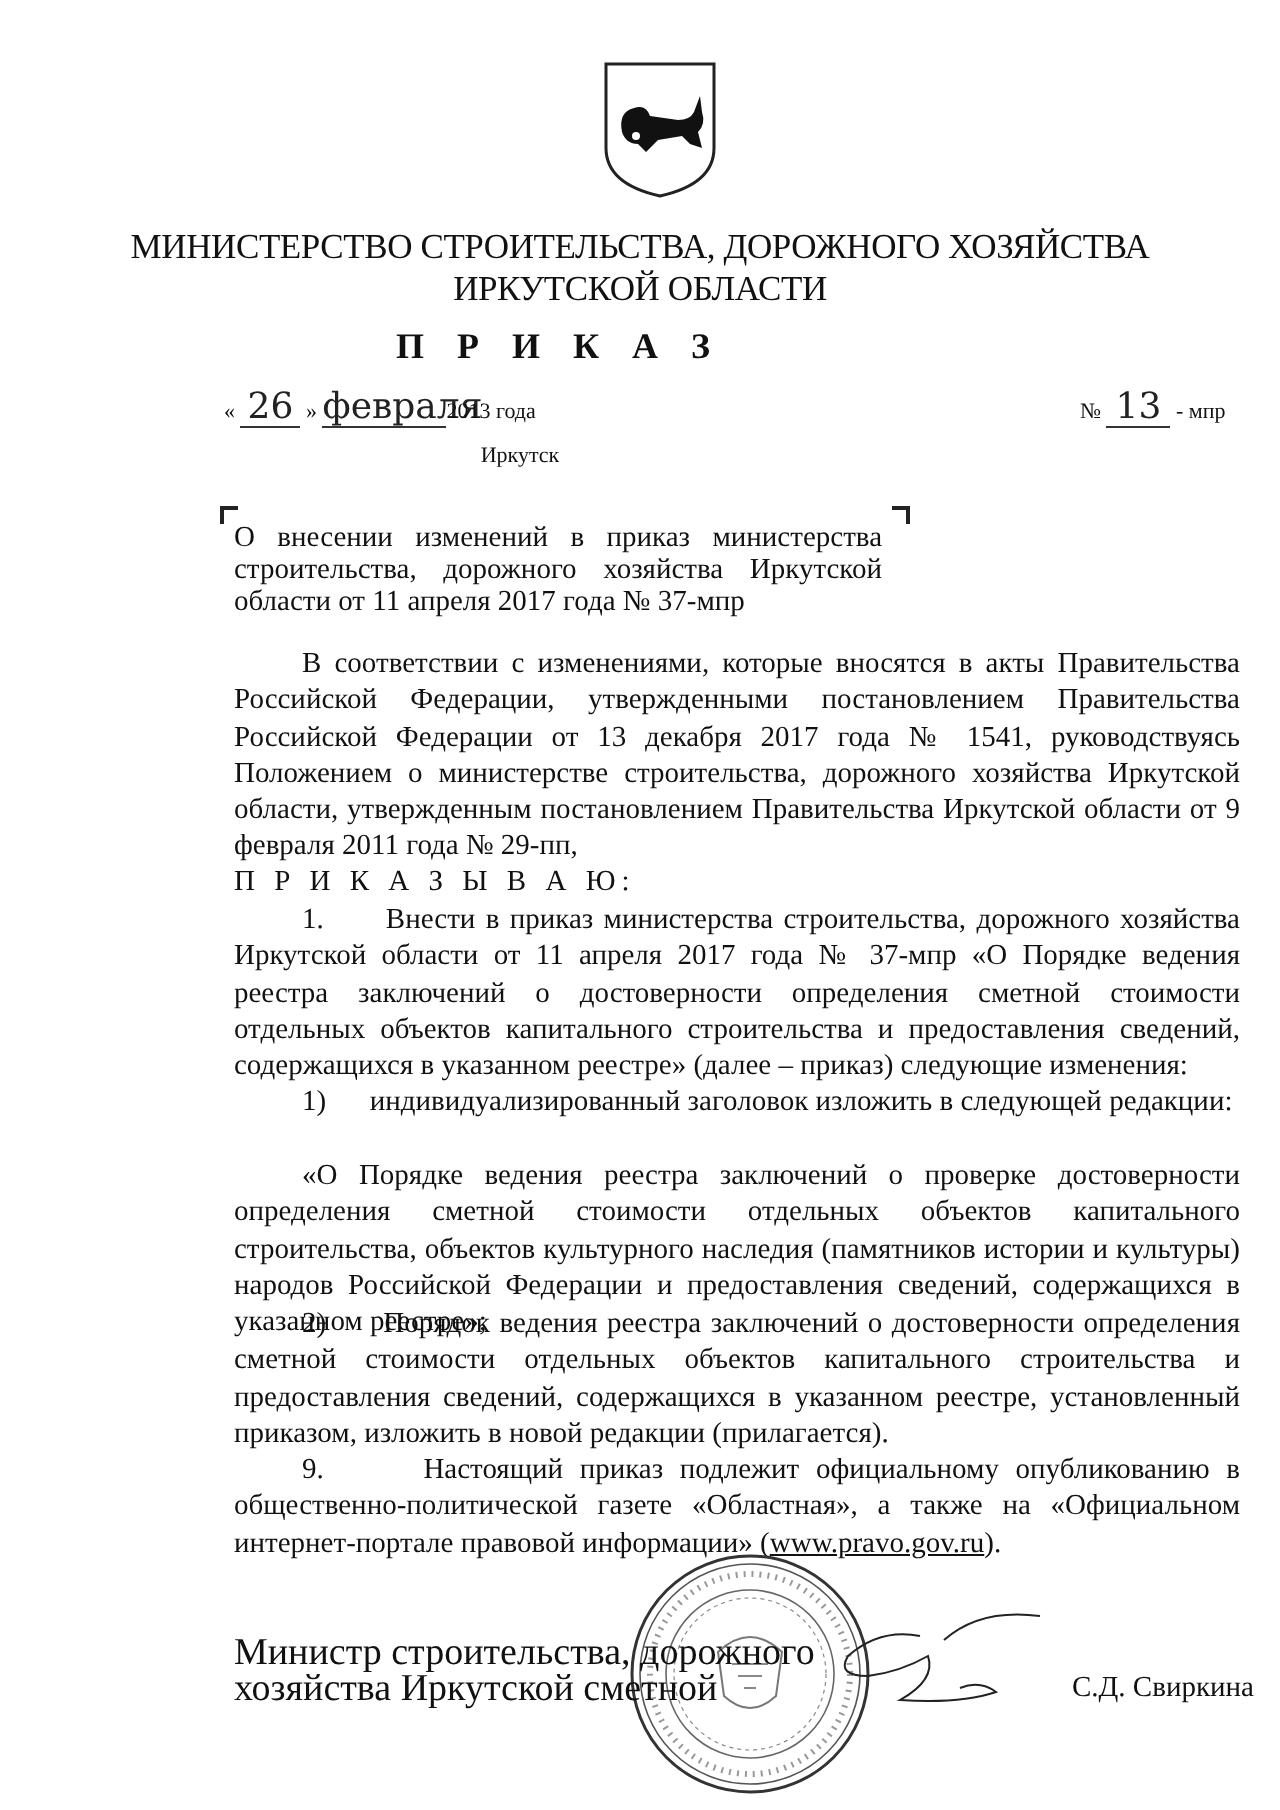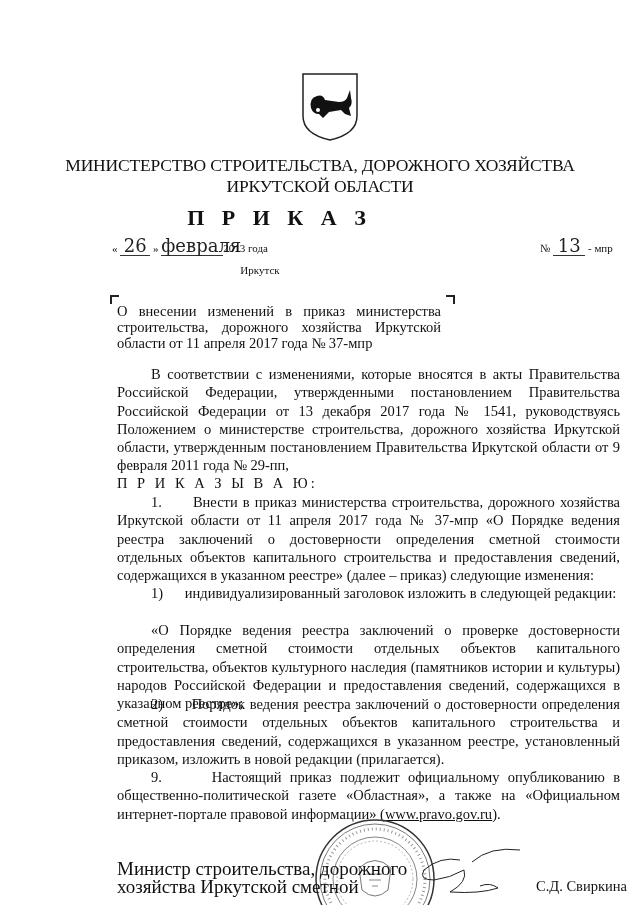--- a/index.html
+++ b/index.html
@@ -1,25 +1,25 @@
 <!DOCTYPE html>
 <html><head>
   <meta charset="utf-8">
   <style>
     html, body { margin: 0; padding: 0; background: #ffffff; }
     body {
       width: 640px; height: 905px; position: relative; overflow: hidden;
       font-family: "Liberation Serif", "DejaVu Serif", serif; color: #111;
     }
-    .abs { position: absolute; margin-top: 42px; }
+    .abs { position: absolute; }
     #emblem { left: 301px; top: 30px; width: 58px; height: 70px; }
     .ministry { left: 0; width: 640px; text-align: center; font-size: 17.5px; letter-spacing: -0.2px; }
     #ministry-line1 { top: 113px; }
     #ministry-line2 { top: 134px; }
-    #doc-type { left: 0; top: 163px; width: 559px; text-align: center; font-size: 22px; font-weight: bold; letter-spacing: 6px; }
+    #doc-type { left: 0; top: 163px; width: 559px; text-align: center; font-size: 18px; font-weight: bold; letter-spacing: 6px; }
     #date-line { left: 112px; top: 195px; font-size: 11px; white-space: nowrap; }
     .hand { font-family: "DejaVu Serif", serif; font-size: 18px; color: #222; }
     .uline { display: inline-block; border-bottom: 1px solid #333; text-align: center; line-height: 18px; }
     #num-line { left: 540px; top: 195px; font-size: 11px; white-space: nowrap; }
     #city { left: 0; width: 520px; top: 222px; text-align: center; font-size: 11px; }
     .corner { width: 7px; height: 7px; border-color: #222; border-style: solid; }
     #corner-left { left: 110px; top: 253px; border-width: 2px 0 0 2px; }
     #corner-right { left: 446px; top: 253px; border-width: 2px 2px 0 0; }
     #subject { left: 117px; top: 261px; width: 324px; font-size: 14.5px; line-height: 16px; text-align: justify; }
     .para { left: 117px; width: 503px; font-size: 14.5px; line-height: 18.3px; text-align: justify; }

